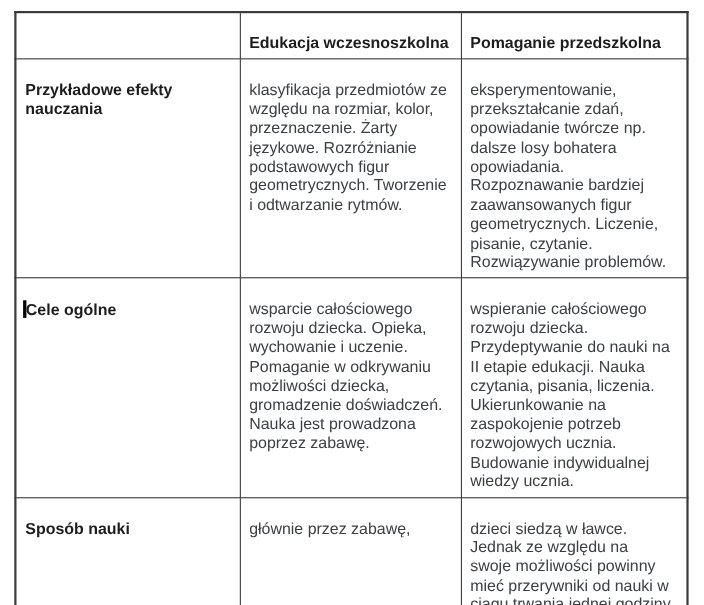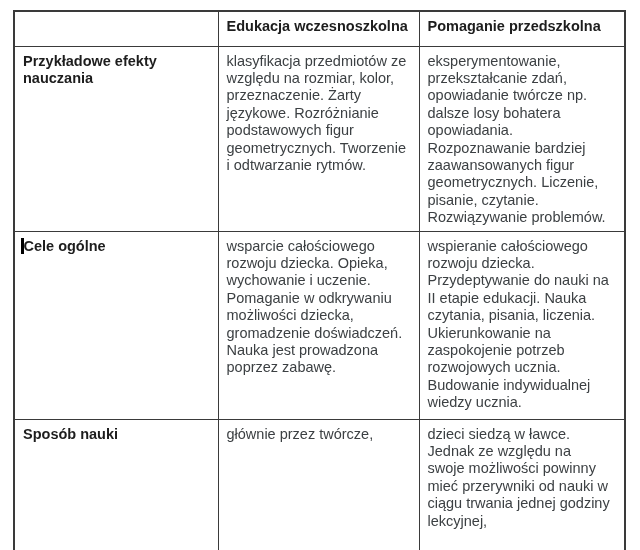--- a/index.html
+++ b/index.html
@@ -16,21 +16,21 @@
     top: 10px;
     width: 611px;
     border-collapse: collapse;
     table-layout: fixed;
     border: 2px solid #3a3a3a;
   }
   .doc-table td, .doc-table th {
     border: 1px solid #3a3a3a;
     vertical-align: top;
     text-align: left;
-    padding: 6px 8px 4px 8px;
+    padding: 20px 8px 4px 8px;
     font-size: 14.5px;
     line-height: 17.4px;
     color: #3c4043;
     font-weight: normal;
     overflow: hidden;
   }
   .cell-text {
     white-space: pre-line;
   }
   .bold-label .cell-text, .doc-table th .cell-text {
@@ -118,21 +118,21 @@
 rozwojowych ucznia.
 Budowanie indywidualnej
 wiedzy ucznia.</span>
     </td>
   </tr>
   <tr style="height:143px">
     <td class="bold-label">
       <span class="cell-text">Sposób nauki</span>
     </td>
     <td>
-      <span class="cell-text">głównie przez twórcze,</span>
+      <span class="cell-text">głównie przez zabawę,</span>
     </td>
     <td>
       <span class="cell-text">dzieci siedzą w ławce.
 Jednak ze względu na
 swoje możliwości powinny
 mieć przerywniki od nauki w
 ciągu trwania jednej godziny
 lekcyjnej,</span>
     </td>
   </tr>

